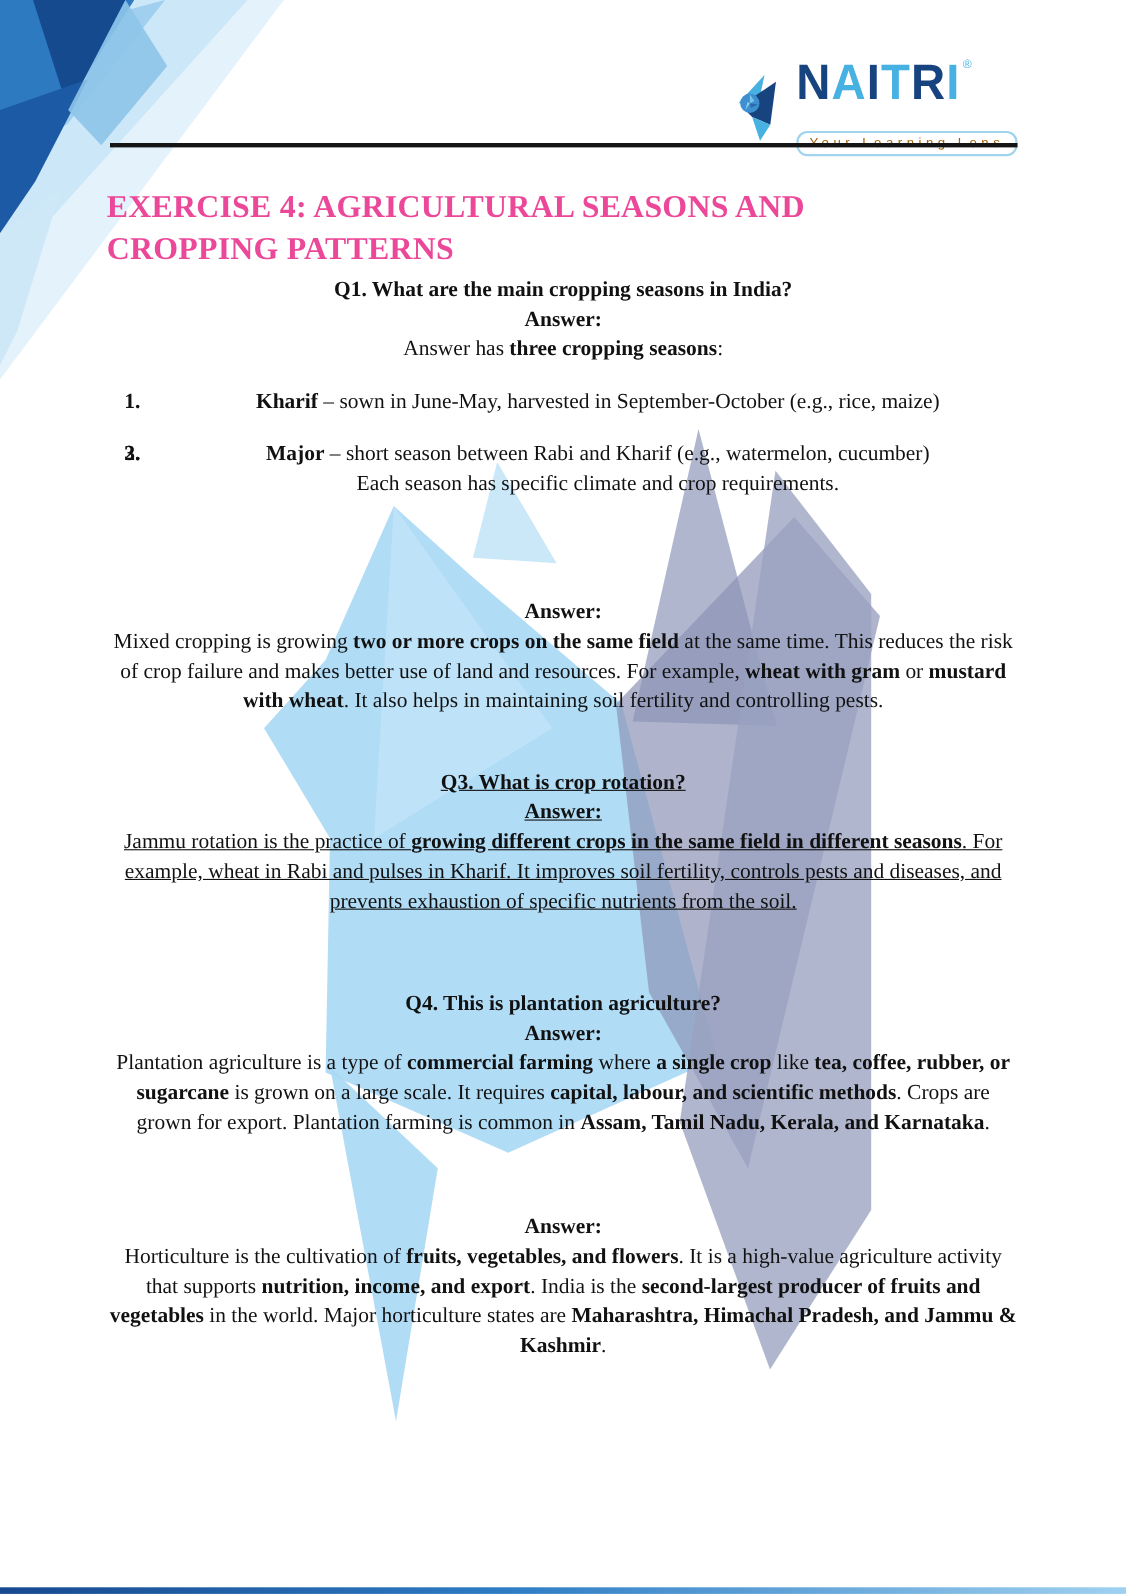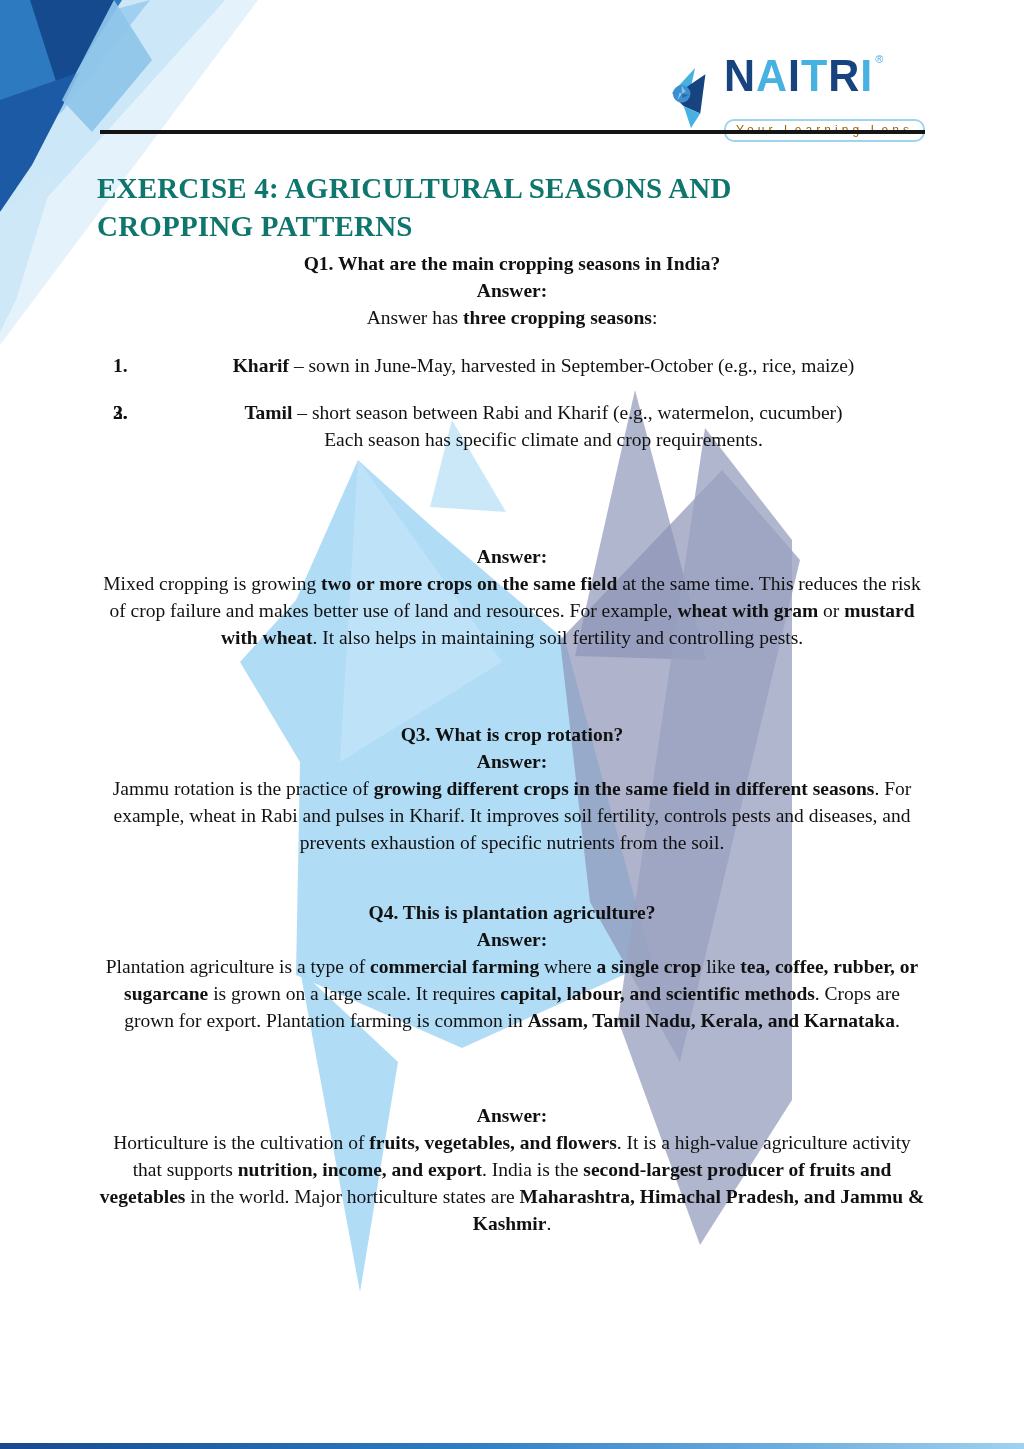--- a/index.html
+++ b/index.html
@@ -38,33 +38,33 @@
     font-size:12px;letter-spacing:.34em;
     color:#a16207;white-space:nowrap;
   }
   .divider{
     position:absolute;top:130px;left:100px;width:825px;height:4px;background:#151515;
   }
   
   .doc-title{
     position:absolute;top:150px;left:97px;width:740px;
     font-size:29px;font-weight:bold;line-height:38px;
-    letter-spacing:.2px;color:#0f766e;
+    letter-spacing:.2px;color:#ec4899;
   }
   
   .qa{position:absolute;left:97px;width:830px;font-size:19.5px;line-height:27px;text-align:center;}
   .q{font-weight:bold;}
   .body{margin:0;}
   .body b{font-weight:bold;}
   .list{margin-top:21px;}
   .li{position:relative;padding-left:63px;margin-bottom:20px;}
   .li .num{position:absolute;left:16px;top:0;font-weight:bold;}
   .qa-q1{top:250px;}
   .qa-q2{top:543px;}
-  .qa-q3{top:721px;}
+  .qa-q3{top:698px;text-decoration:underline;}
   .qa-q4{top:899px;}
   .qa-q5{top:1102px;}
 </style>
 </head>
 <body>
 
 <div class="page">
 
   <svg class="corner-deco" width="300" height="380" viewBox="0 0 300 380" aria-hidden="true">
     <polygon points="0,0 258,0 0,345" fill="#e3f2fb"></polygon>
@@ -124,21 +124,21 @@
     <div class="list">
       <div class="li">
         <span class="num">1.</span>
         <span><b>Kharif</b><span> – sown in June-May, harvested in September-October (e.g., rice, maize)</span></span>
       </div>
       <div class="li">
         <span class="num">2.</span>
       </div>
       <div class="li">
         <span class="num">3.</span>
-        <span><b>Tamil</b><span> – short season between Rabi and Kharif (e.g., watermelon, cucumber)</span></span>
+        <span><b>Major</b><span> – short season between Rabi and Kharif (e.g., watermelon, cucumber)</span></span>
         <div>Each season has specific climate and crop requirements.</div>
       </div>
     </div>
   </section>
 
   <section class="qa qa-q2">
     <div class="q">Answer:</div>
     <p class="body"><span>Mixed cropping is growing </span><b>two or more crops on the same field</b><span> at the same time. This reduces the risk of crop failure and makes better use of land and resources. For example, </span><b>wheat with gram</b><span> or </span><b>mustard with wheat</b><span>. It also helps in maintaining soil fertility and controlling pests.</span></p>
   </section>
 

